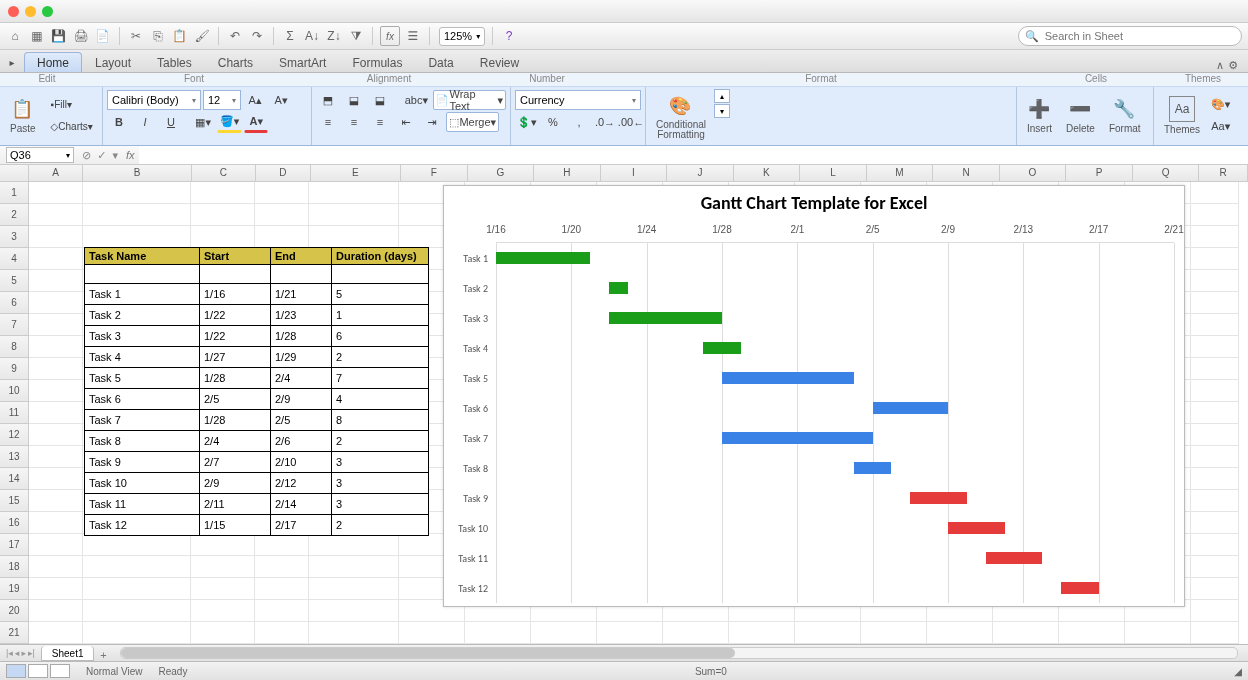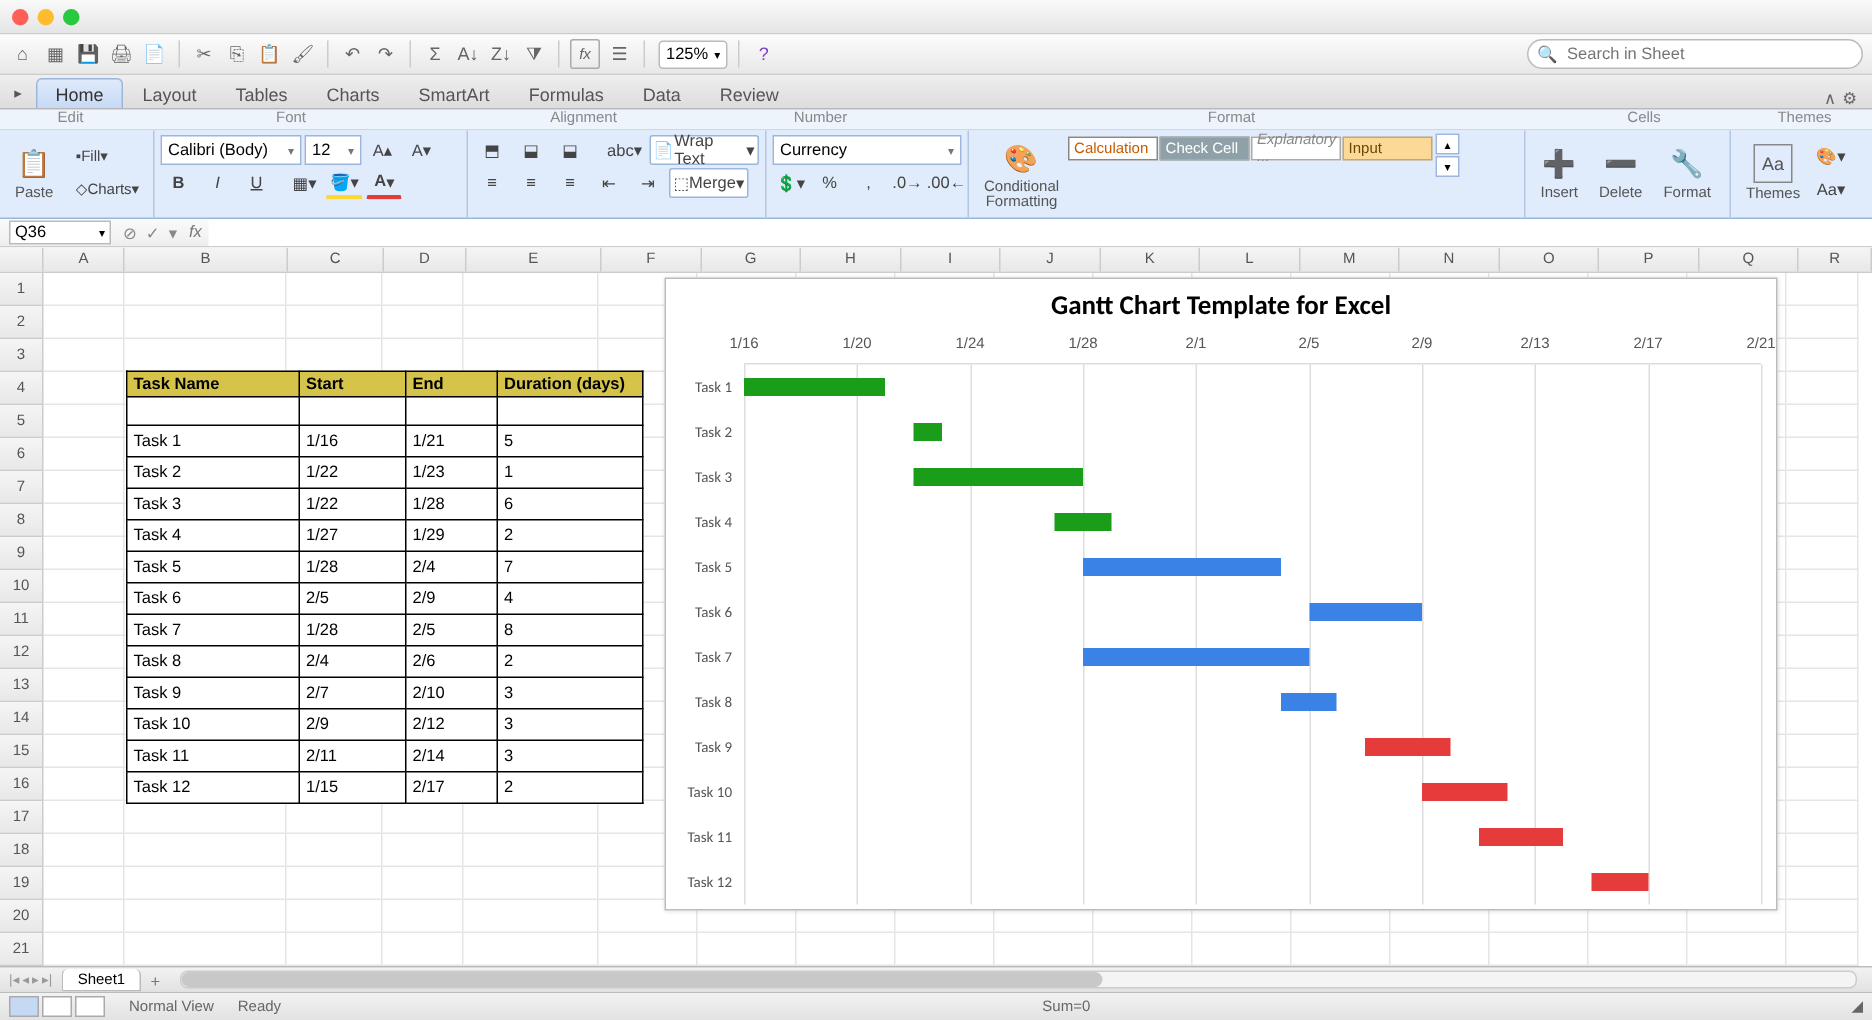--- a/index.html
+++ b/index.html
@@ -246,26 +246,20 @@
     </div>
 
     <div class="rgroup" style="flex:1;display:flex;flex-direction:row;align-items:flex-start;">
       <div class="rbig">
         <div class="ic">🎨</div>
           <span style="white-space:pre-line;text-align:center;line-height:1;">Conditional
 Formatting</span>
       </div>
       <div style="display:flex;">
         <div class="styles">
-          <div class="styles-row">
-            <div class="style-chip" style="background:#fff;color:#c65c00;border-color:#888;">Calculation</div>
-            <div class="style-chip" style="background:#8ea0a8;color:#fff;">Check Cell</div>
-            <div class="style-chip" style="background:#fff;color:#888;font-style:italic;">Explanatory ...</div>
-            <div class="style-chip" style="background:#fdd998;color:#6b4a00;">Input</div>
-          </div>
         </div>
         <div class="style-nav">
           <div>▴</div>
           <div>▾</div>
         </div>
       </div>
     </div>
 
     <div class="rgroup" style="width:128px;">
       <div class="rrow" style="height:52px;">

